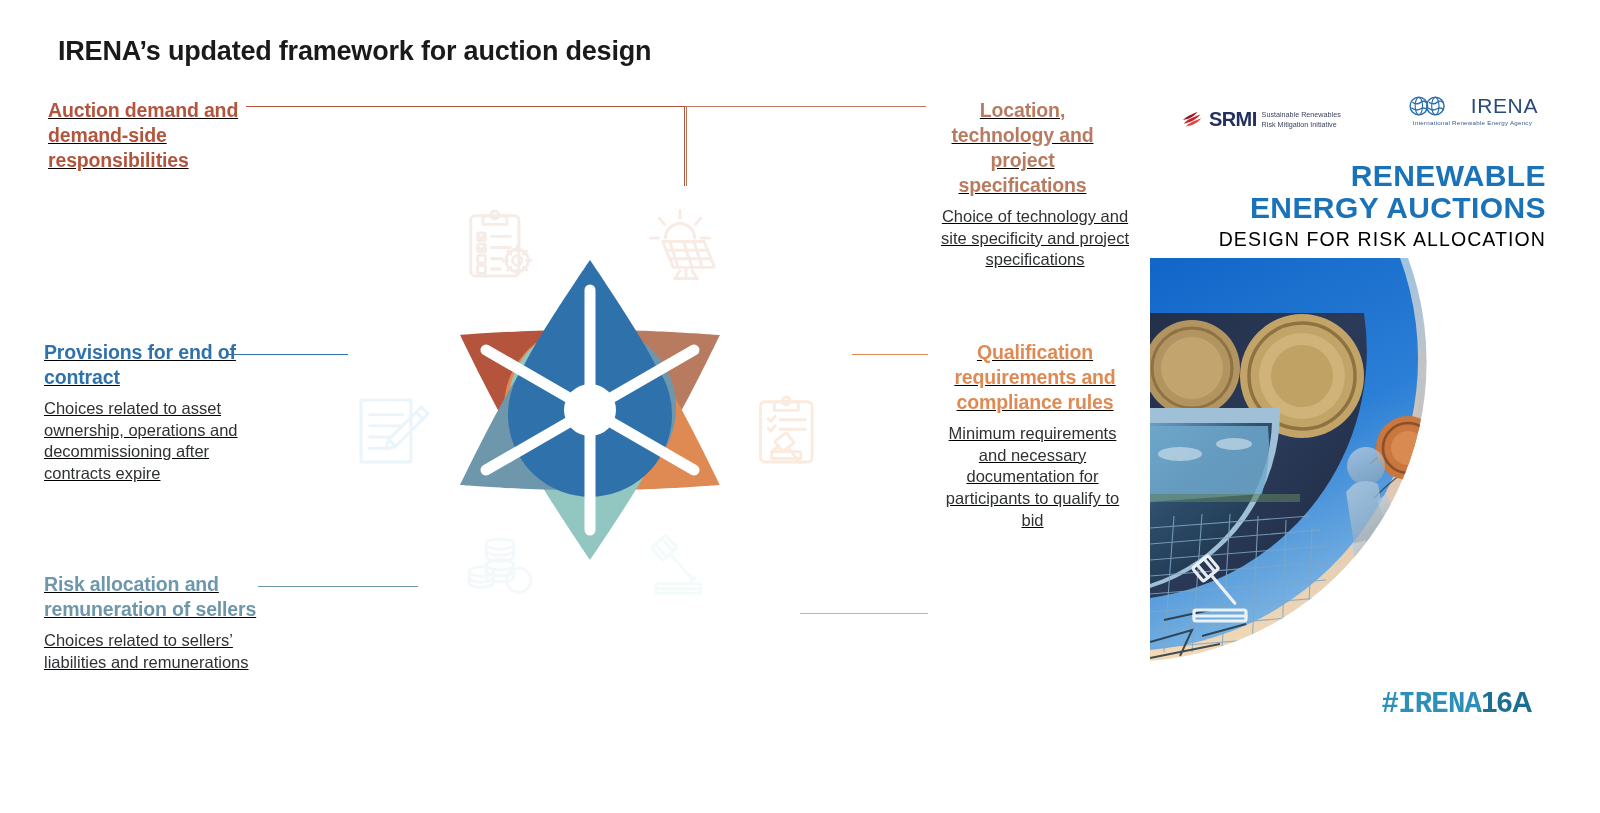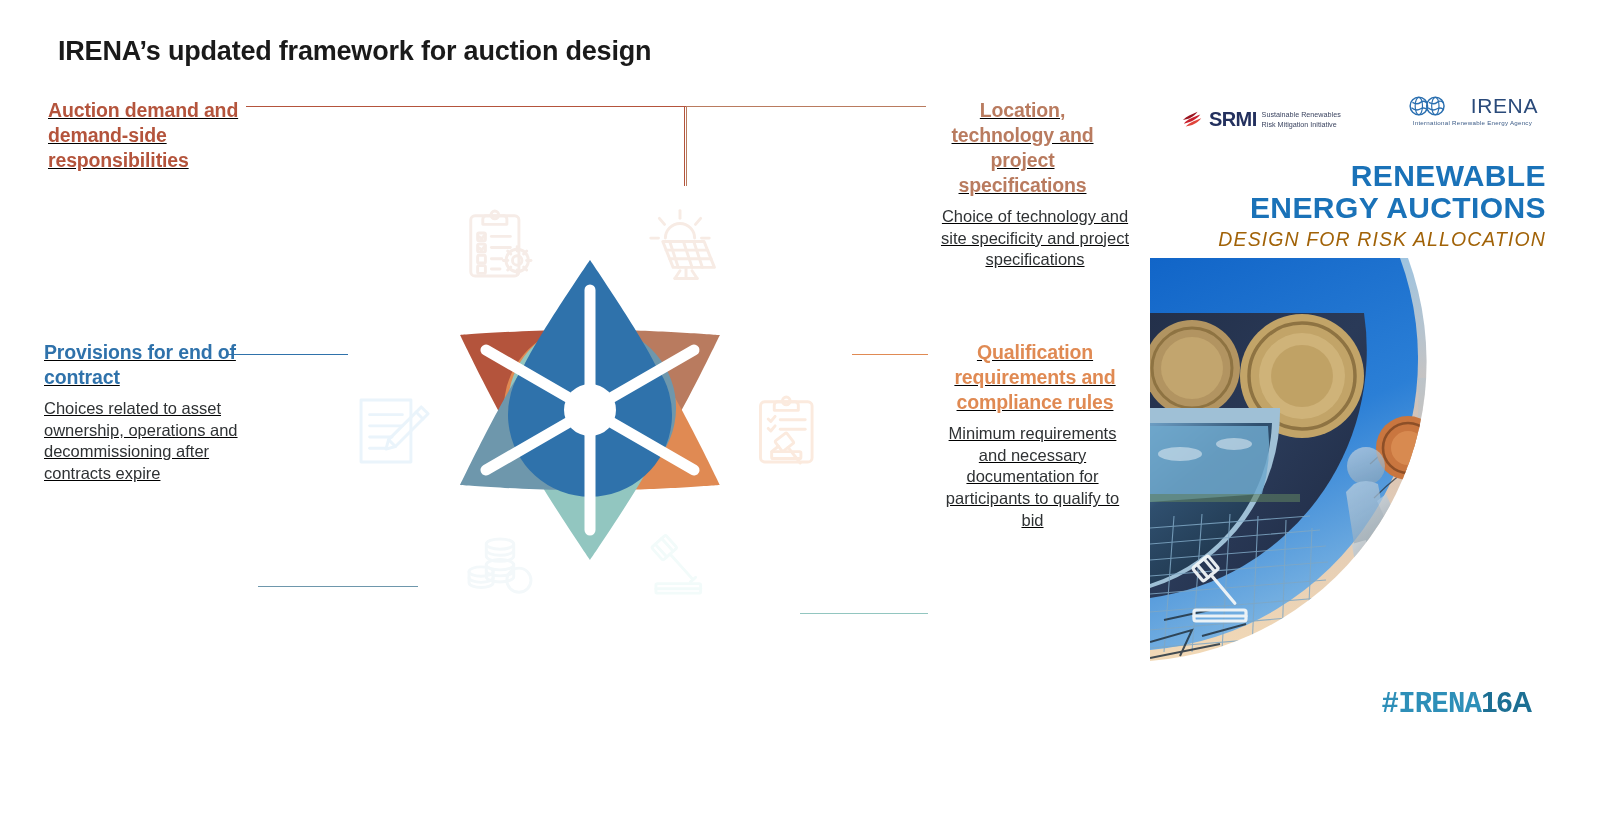--- a/index.html
+++ b/index.html
@@ -159,24 +159,23 @@
   }
   #cover-title .ct-1, #cover-title .ct-2 {
     font-size: 30px;
     font-weight: bold;
     color: #1a72b8;
     letter-spacing: 0.4px;
     line-height: 1.08;
   }
   #cover-title .ct-3 {
     font-size: 19.5px;
-    color: #a16207;
+    color: #000000;
     letter-spacing: 1.1px;
     margin-top: 3px;
-    font-style: italic;
   }
 
   #cover-art {
     position: absolute;
     left: 0;
     top: 172px;
     width: 400px;
     height: 403px;
     overflow: hidden;
   }
@@ -230,20 +229,24 @@
 
   <div class="callout" style="left:48px; top:98px; width:230px;">
     <p class="c-head" style="color:#b4543c;">Auction demand and demand-side responsibilities</p>
   </div>
 
   <div class="callout" style="left:44px; top:340px; width:210px;">
     <p class="c-head" style="color:#2f72ab;">Provisions for end of contract</p>
     <p class="c-body">Choices related to asset ownership, operations and decommissioning after contracts expire</p>
   </div>
 
+  <div class="callout" style="left:44px; top:572px; width:215px;">
+    <p class="c-head" style="color:#6e97ac;">Risk allocation and remuneration of sellers</p>
+    <p class="c-body">Choices related to sellers’ liabilities and remunerations</p>
+  </div>
 
   <div class="callout right" style="left:935px; top:98px; width:175px;">
     <p class="c-head" style="color:#b97b5f;">Location, technology and project specifications</p>
     <p class="c-body" style="width:200px;">Choice of technology and site specificity and project specifications</p>
   </div>
 
   <div class="callout right" style="left:935px; top:340px; width:200px;">
     <p class="c-head" style="color:#e08a53;">Qualification requirements and compliance rules</p>
     <p class="c-body" style="width:195px;">Minimum requirements and necessary documentation for participants to qualify to bid</p>
   </div>

